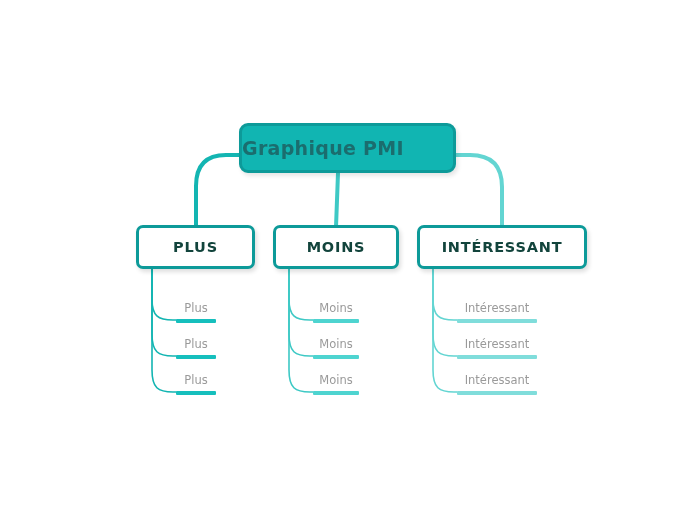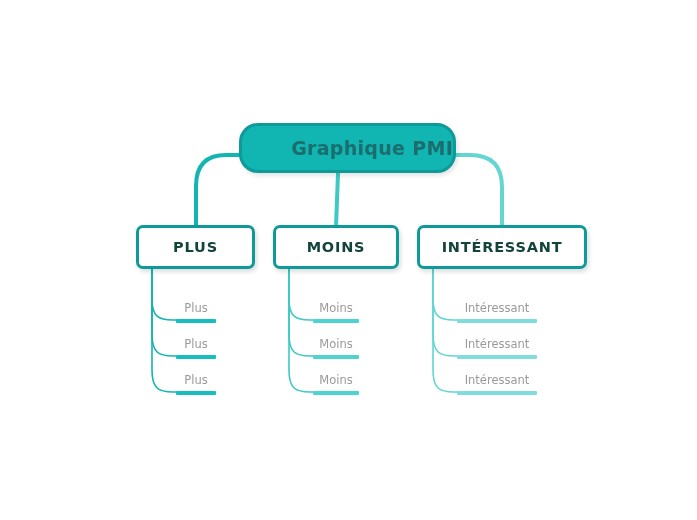--- a/index.html
+++ b/index.html
@@ -32,24 +32,24 @@
   
   .root-node {
     position: absolute;
     left: 239px;
     top: 123px;
     width: 217px;
     height: 50px;
     box-sizing: border-box;
     background: #11b5b2;
     border: 3px solid #0d9a99;
-    border-radius: 19px;
+    border-radius: 9px;
     display: flex;
     align-items: center;
-    justify-content: flex-end;
+    justify-content: flex-start;
     box-shadow: 2px 3px 4px rgba(0,0,0,0.10);
     z-index: 5;
   }
   .root-label {
     font-size: 19px;
     font-weight: bold;
     color: #1b6d6e;
     letter-spacing: 0.3px;
     white-space: nowrap;
   }

